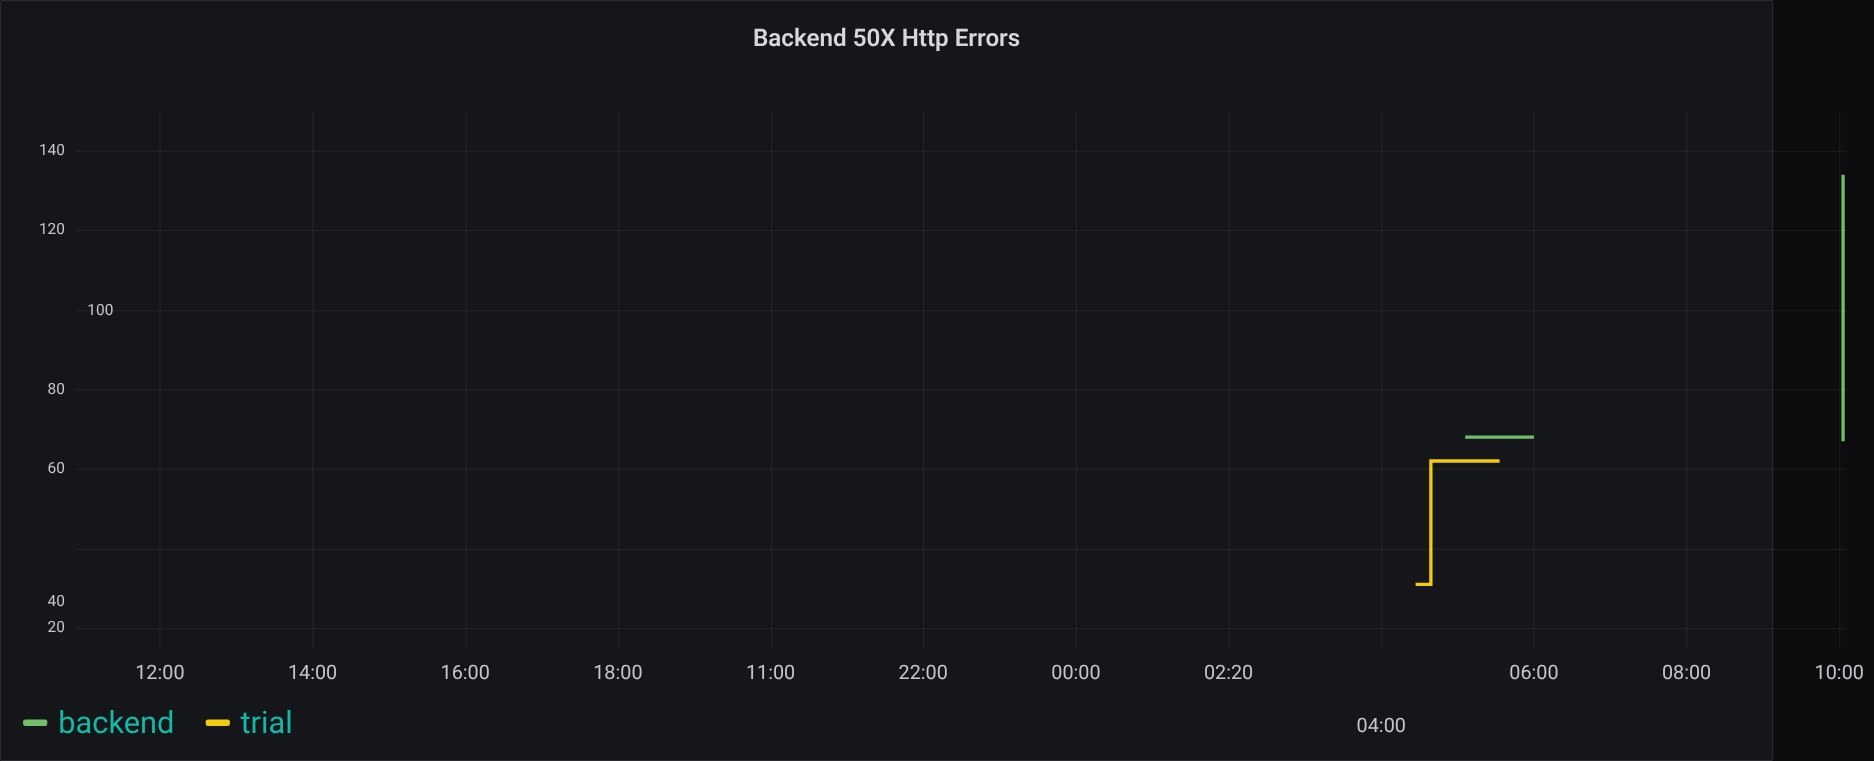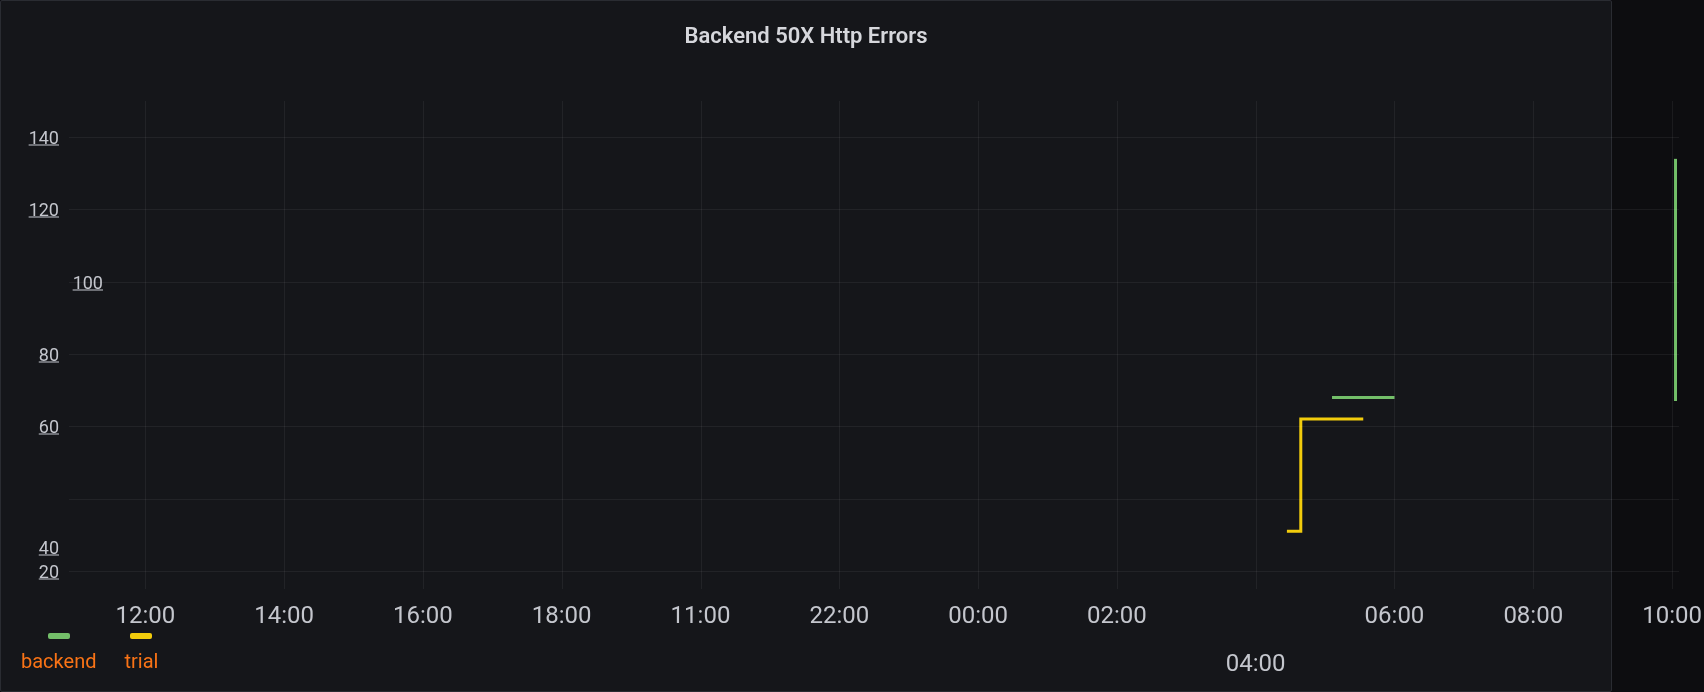--- a/index.html
+++ b/index.html
@@ -44,29 +44,28 @@
     background: rgba(255,255,255,0.06);
   }
   .hgrid { left: 0; width: 100%; height: 1px; }
   .vgrid { top: 0; height: 100%; width: 1px; }
   .y-axis .tick {
     position: absolute;
     left: 0;
     width: 58px;
     text-align: right;
     color: #c4c6cd;
-    font-size: 18px;
+    font-size: 14px;
     transform: translateY(-50%);
-    text-decoration: underline;
   }
   .x-axis .tick {
     position: absolute;
     top: 0;
     color: #c4c6cd;
-    font-size: 24px;
+    font-size: 18px;
     transform: translateX(-50%);
     white-space: nowrap;
   }
   .y-axis {
     position: absolute;
     left: 0;
     top: 100px;
     width: 58px;
     height: 488px;
   }
@@ -83,24 +82,23 @@
     left: 20px;
     bottom: 18px;
     display: flex;
     gap: 28px;
     align-items: center;
   }
   .legend-item {
     display: flex;
     align-items: center;
     gap: 10px;
-    color: #f97316;
-    font-size: 20px;
+    color: #14b8a6;
+    font-size: 28px;
     cursor: pointer;
-    flex-direction: column;
   }
   .swatch {
     width: 22px;
     height: 6px;
     border-radius: 2px;
   }
   
   svg.series {
     position: absolute;
     left: 0;
@@ -161,21 +159,21 @@
     </div>
 
   <div class="x-axis">
       <div class="tick" style="left: 76.3362px;">12:00</div>
       <div class="tick" style="left: 215.129px;">14:00</div>
       <div class="tick" style="left: 353.922px; text-align: right;">16:00</div>
       <div class="tick" style="left: 492.716px;">18:00</div>
       <div class="tick" style="left: 631.509px;">11:00</div>
       <div class="tick" style="left: 770.302px;">22:00</div>
       <div class="tick" style="left: 909.095px;">00:00</div>
-      <div class="tick" style="left: 1047.89px;">02:00</div>
+      <div class="tick" style="left: 1047.89px;">02:20</div>
       <div class="tick" style="left: 1186.68px; margin-top: 48px;">04:00</div>
       <div class="tick" style="left: 1325.47px;">06:00</div>
       <div class="tick" style="left: 1464.27px;">08:00</div>
       <div class="tick" style="left: 1603.06px;">10:00</div>
     </div>
 
   <div class="legend">
     <div class="legend-item">
       <span class="swatch" style="background-color: rgb(115, 191, 105);"></span>
       <span>backend</span>

